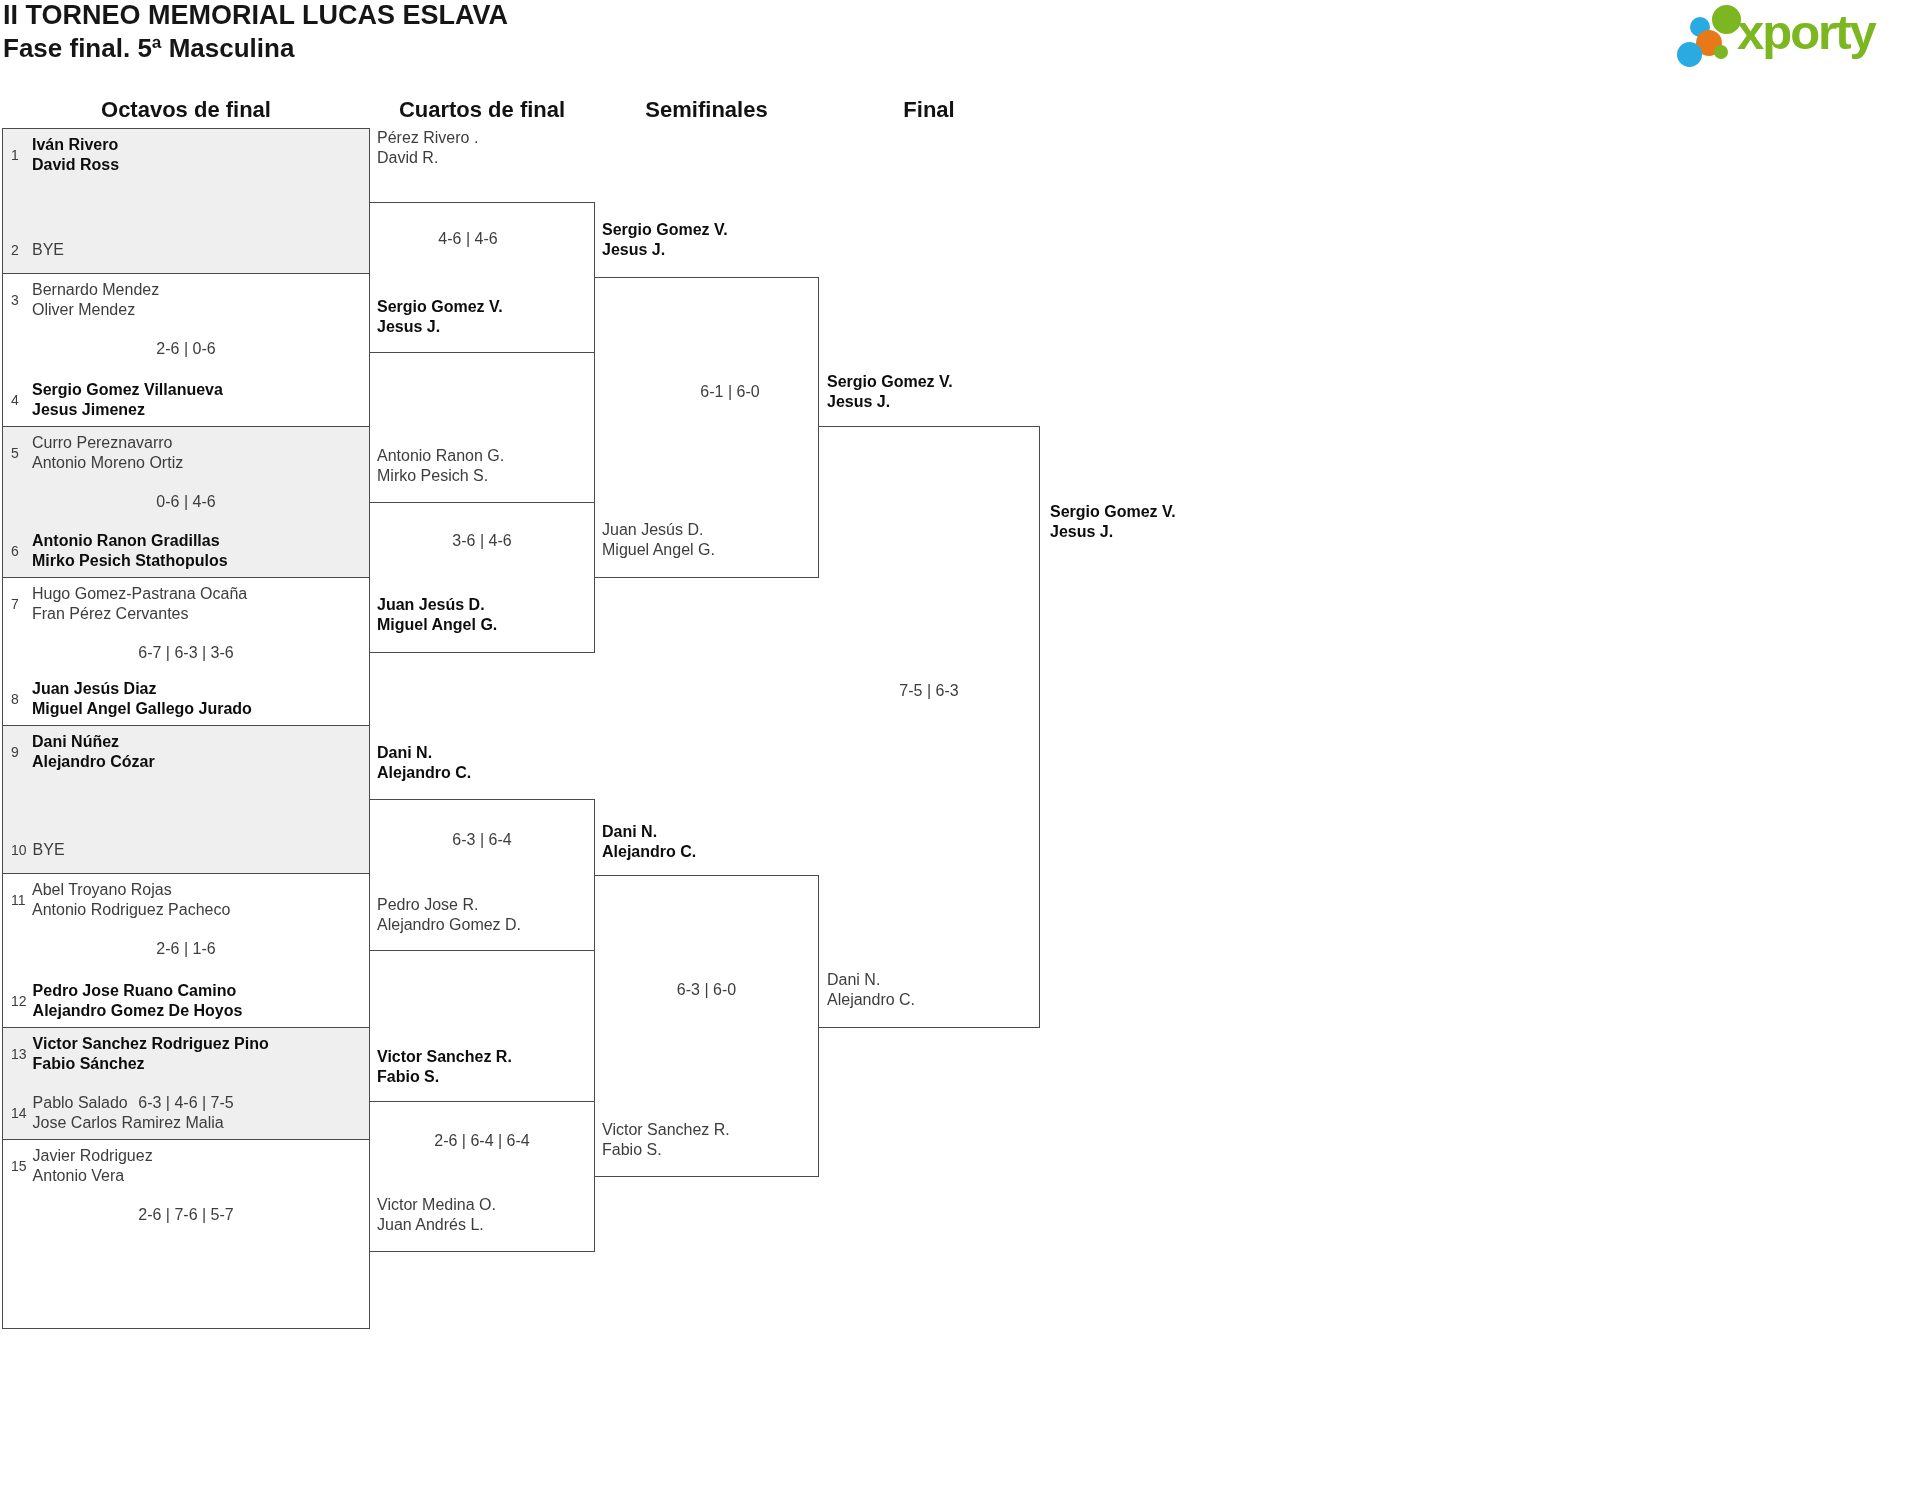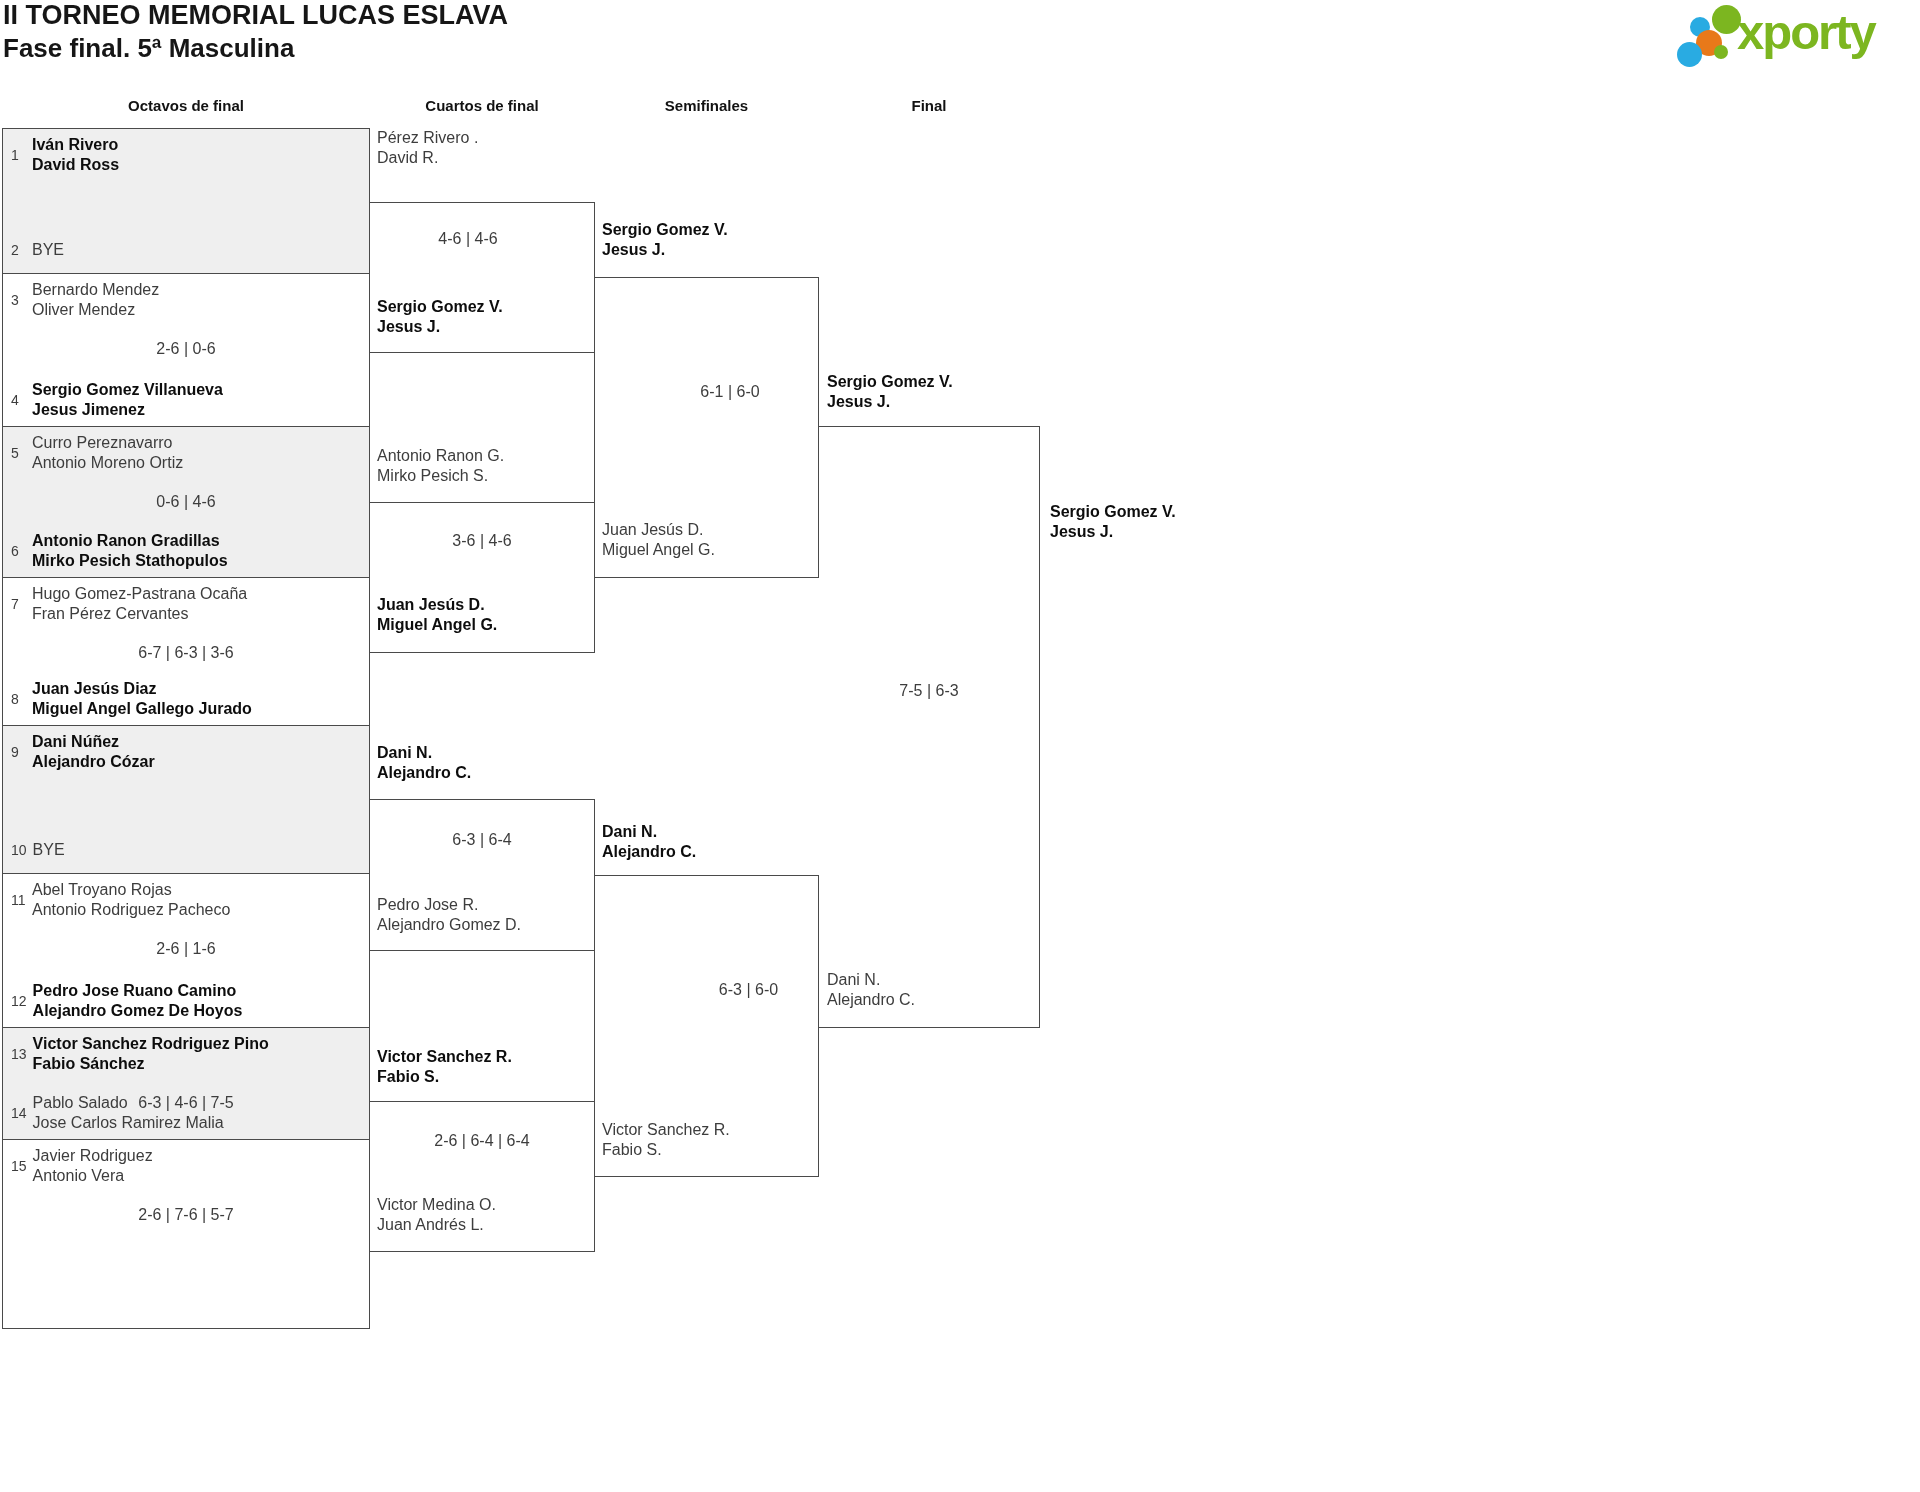--- a/index.html
+++ b/index.html
@@ -1,20 +1,20 @@
 <!DOCTYPE html>
 <html><head>
 <meta charset="utf-8">
 <style>
   html,body{margin:0;padding:0;background:#fff;}
   .page{position:relative;width:1920px;height:1492px;background:#ffffff;
         font-family:"Liberation Sans",sans-serif;overflow:hidden;}
   .title{position:absolute;left:3px;top:0px;font-size:27px;font-weight:700;color:#161616;white-space:nowrap;}
   .subtitle{position:absolute;left:3px;top:33px;font-size:26px;font-weight:700;color:#161616;white-space:nowrap;}
-  .rh{position:absolute;top:97px;font-size:15px;font-weight:700;color:#121212;text-align:center;white-space:nowrap;}
+  .rh{position:absolute;top:97px;font-size:22px;font-weight:700;color:#121212;text-align:center;white-space:nowrap;}
   
   .r1wrap{position:absolute;left:2px;top:128px;width:368px;height:1201px;
           border:1px solid #4a4a4a;box-sizing:border-box;}
   .r1box{position:relative;box-sizing:border-box;border-bottom:1px solid #4a4a4a;background:#ffffff;}
   .r1box.g{background:#efefef;}
   .r1box:last-child{border-bottom:none;}
   .slot{position:absolute;left:8px;right:4px;display:flex;align-items:center;gap:6px;}
   .slot.t{top:6px;}
   .slot.b{bottom:6px;}
   .slot.bye{bottom:13px;}
@@ -250,21 +250,21 @@
   <div class="msc" style="left:594px;width:272px;top:383px;">6-1 | 6-0</div>
   <div class="lbl" style="left:602px;top:520px;">
     <div>Juan Jesús D.</div>
       <div>Miguel Angel G.</div>
   </div>
 
   <div class="lbl w" style="left:602px;top:822px;">
     <div>Dani N.</div>
       <div>Alejandro C.</div>
   </div>
-  <div class="msc" style="left:594px;width:225px;top:981px;margin-left:42px;">6-3 | 6-0</div>
+  <div class="msc" style="left:594px;width:225px;top:981px;">6-3 | 6-0</div>
   <div class="lbl" style="left:602px;top:1120px;">
     <div>Victor Sanchez R.</div>
       <div>Fabio S.</div>
   </div>
 
   <div class="lbl w" style="left:827px;top:372px;">
     <div>Sergio Gomez V.</div>
       <div>Jesus J.</div>
   </div>
   <div class="msc" style="left:818px;width:222px;top:682px;">7-5 | 6-3</div>

